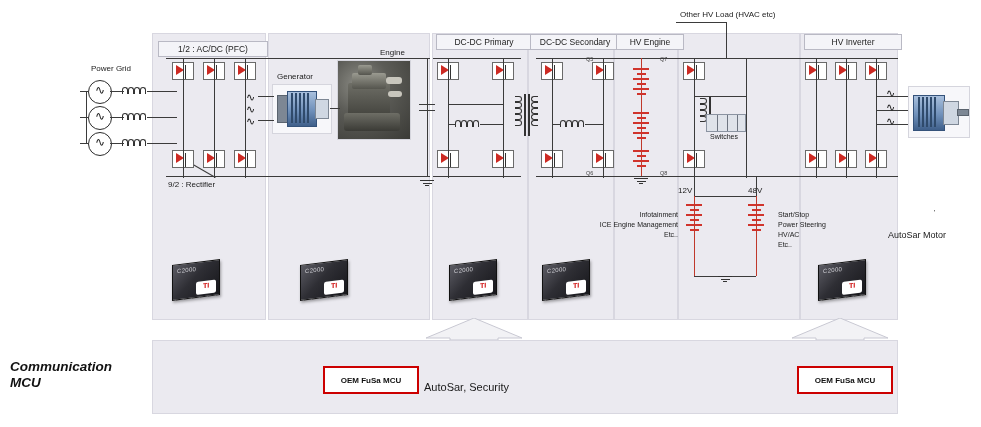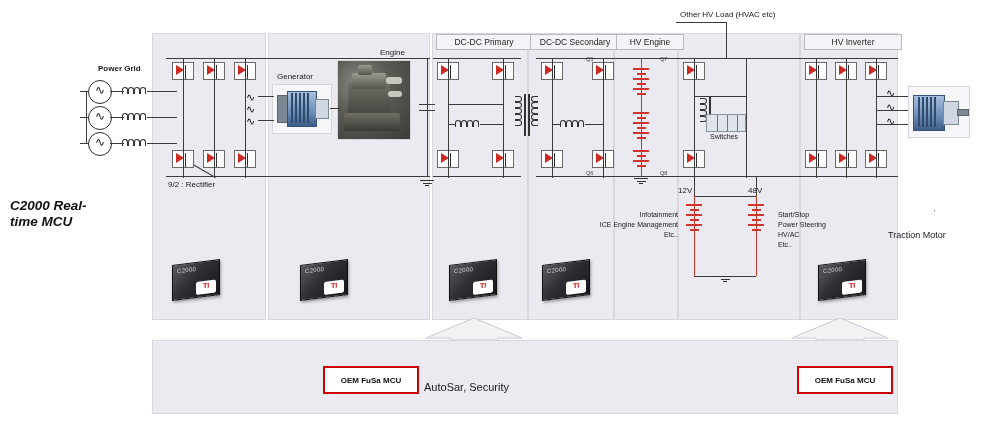--- a/index.html
+++ b/index.html
@@ -281,29 +281,30 @@
 <div id="root">
 
   <div class="block" style="left:152px; top:33px; width:112px; height:285px;"></div>
   <div class="block" style="left:268px; top:33px; width:160px; height:285px;"></div>
   <div class="block" style="left:432px; top:33px; width:94px; height:285px;"></div>
   <div class="block" style="left:528px; top:33px; width:84px; height:285px;"></div>
   <div class="block" style="left:614px; top:33px; width:62px; height:285px;"></div>
   <div class="block" style="left:678px; top:33px; width:120px; height:285px;"></div>
   <div class="block" style="left:800px; top:33px; width:96px; height:285px;"></div>
 
+  <div class="block-label" style="left:158px; top:41px; width:100px;">1/2 : AC/DC (PFC)</div>
   <div class="block-label" style="left:436px; top:34px; width:86px;">DC-DC Primary</div>
   <div class="block-label" style="left:530px; top:34px; width:80px;">DC-DC Secondary</div>
   <div class="block-label" style="left:616px; top:34px; width:58px;">HV Engine</div>
   <div class="block-label" style="left:804px; top:34px; width:88px;">HV Inverter</div>
 
-  <div class="side-label" style="left:10px; top:198px; width:130px;">C2000 Real-
-time MCU</div>
-
-  <div class="txt" style="left:98px; top:64px;font-weight:bold;">Power Grid</div>
+  <div class="side-label" style="left:10px; top:359px; width:135px;">Communication
+MCU</div>
+
+  <div class="txt" style="left:91px; top:64px;">Power Grid</div>
 
   <div class="acsrc" style="left:88px; top:80px;">
       <span>∿</span>
     </div>
   <div class="acsrc" style="left:88px; top:106px;">
       <span>∿</span>
     </div>
   <div class="acsrc" style="left:88px; top:132px;">
       <span>∿</span>
     </div>
@@ -578,21 +579,21 @@
     <div class="fins" style="left:7px; top:10px; width:26px; height:30px;">
       <i style="left:2px"></i>
         <i style="left:6px"></i>
         <i style="left:10px"></i>
         <i style="left:14px"></i>
         <i style="left:18px"></i>
     </div>
     <div style="position:absolute; left:34px; top:14px; width:14px; height:22px; background:#cfd7e2; border:1px solid #7d8794;"></div>
     <div style="position:absolute; left:48px; top:22px; width:10px; height:5px; background:#7d8794; border:1px solid #5a636e;"></div>
   </div>
-  <div class="txt" style="left:888px; top:230px; font-size:9px;">Traction Motor</div>
+  <div class="txt" style="left:888px; top:230px; font-size:9px;">AutoSar Motor</div>
   <div class="txt txt-sm" style="left:934px; top:208px;">'</div>
 
   <div class="chip" style="left:172px; top:262px;">
     <span class="c2000">C2000</span>
     <span class="tilogo"></span>
   </div>
   <div class="chip" style="left:300px; top:262px;">
     <span class="c2000">C2000</span>
     <span class="tilogo"></span>
   </div>

